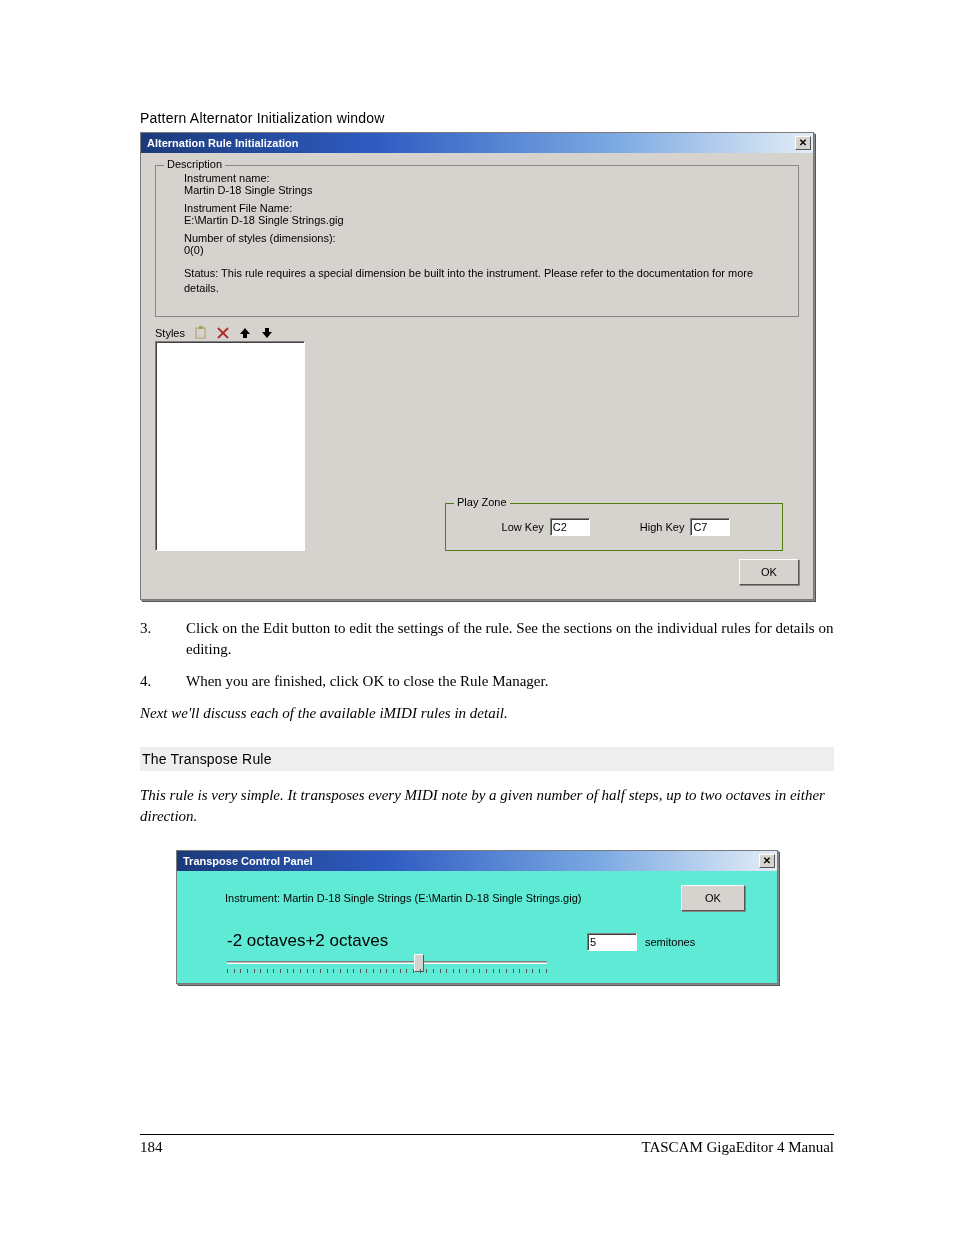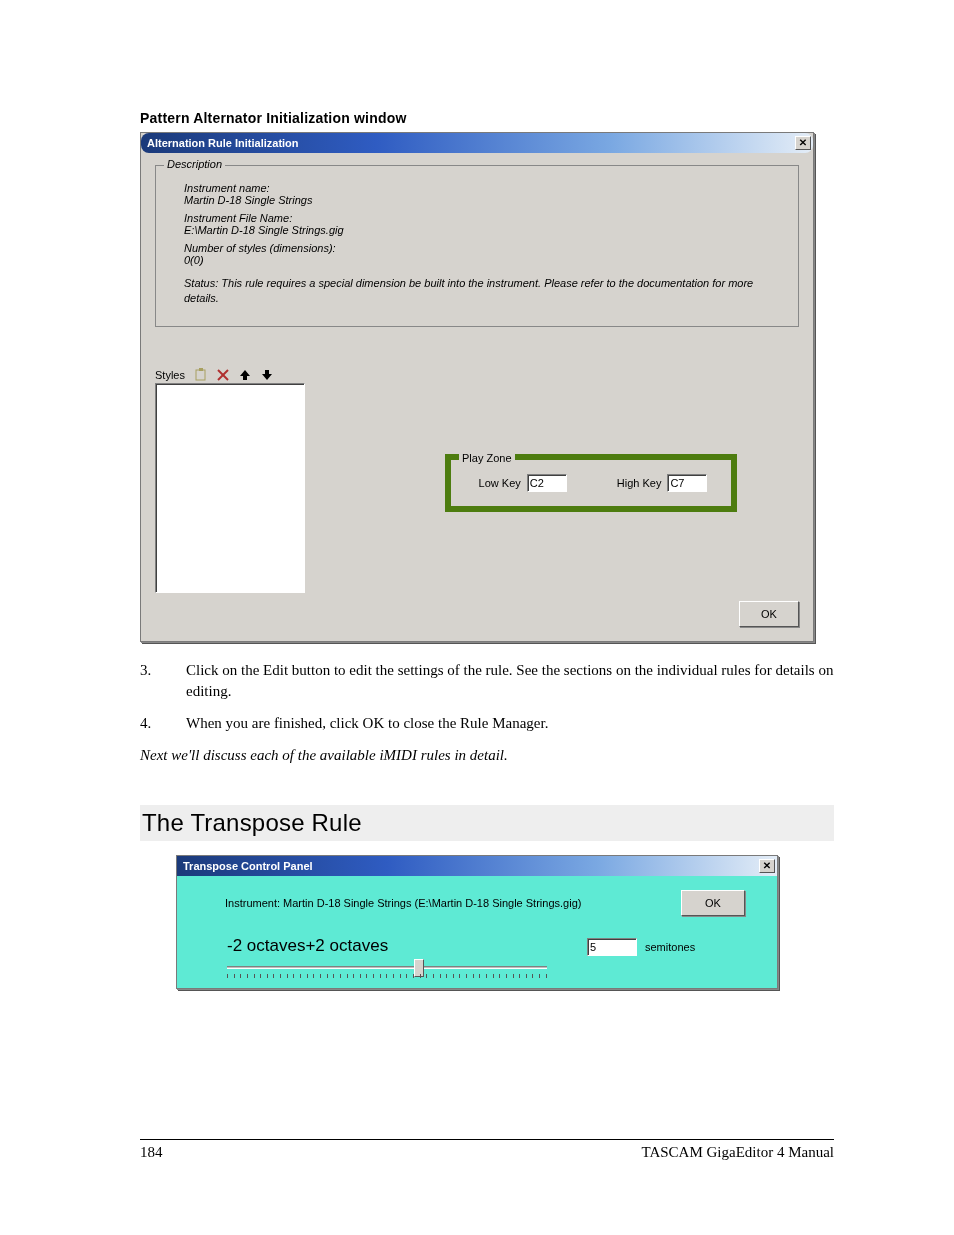--- a/index.html
+++ b/index.html
@@ -10,21 +10,21 @@
     font-family: "Times New Roman", serif;
     font-size: 15px;
     color: #000;
     width: 954px;
   }
   .page {
     padding: 110px 120px 60px 140px;
   }
   .caption {
     font-family: "Arial Narrow", Arial, sans-serif;
-    font-weight: bold;
+    font-weight: normal;
     font-size: 14px;
     margin-bottom: 6px;
     letter-spacing: .2px;
   }
   
   .win1 {
     width: 674px;
     border: 1px solid #7a7a7a;
     background: #d6d3ce;
     box-shadow: 1px 1px 0 #888, 2px 2px 0 #555;
@@ -33,58 +33,56 @@
     color: #000;
     margin-bottom: 18px;
   }
   .titlebar1 {
     height: 20px;
     background: linear-gradient(90deg, #1b3a7a 0%, #2f5cc2 35%, #7aa8e2 70%, #e4edf7 100%);
     display: flex;
     align-items: center;
     justify-content: space-between;
     padding: 0 2px 0 6px;
-    border-radius: 8px;
   }
   .titlebar1 .title {
     color: #fff;
     font-weight: bold;
     font-size: 11px;
   }
   .closebtn {
     width: 16px; height: 14px;
     background: #d6d3ce;
     border: 1px solid #fff;
     border-right-color: #555; border-bottom-color: #555;
     display: flex; align-items: center; justify-content: center;
     font-size: 10px; font-weight: bold; line-height: 1;
     cursor: default;
   }
   .win1-body { padding: 8px 14px 14px 14px; }
   .groupbox {
     border: 1px solid #888;
     position: relative;
-    padding: 10px 14px 14px 14px;
+    padding: 0 14px 14px 14px;
     margin-top: 4px;
-    font-style: italic;
   }
   .groupbox .legend {
     position: absolute;
     top: -8px; left: 8px;
     background: #d6d3ce;
     padding: 0 3px;
     font-size: 11px;
   }
   .desc-row { display: flex; margin: 6px 0 6px 14px; flex-direction: column; }
   .desc-row .lbl { width: 140px; }
   .desc-status { margin: 10px 0 6px 14px; line-height: 1.35; }
   .midrow {
     display: flex;
-    align-items: center;
-    margin-top: 40px;
+    align-items: flex-end;
+    margin-top: 8px;
   }
   .styles-col {
     display: flex;
     flex-direction: column;
   }
   .styles-header {
     display: flex;
     align-items: center;
     gap: 6px;
     margin-bottom: 0;
@@ -99,24 +97,24 @@
   .styles-list {
     width: 150px; height: 210px;
     background: #fff;
     border: 1px solid #fff;
     border-top-color: #808080; border-left-color: #808080;
     box-shadow: inset 1px 1px 0 #404040;
     margin-top: 0;
   }
   .playzone-wrap { margin-left: 140px; }
   .playzone {
-    border: 6px solid #4d7c0f;
+    border: 1px solid #4d7c0f;
     position: relative;
     padding: 14px 14px 14px 18px;
-    width: 292px;
+    width: 338px;
     margin-top: 6px;
   }
   .playzone .legend {
     position: absolute; top: -8px; left: 8px;
     background: #d6d3ce; padding: 0 3px;
   }
   .playzone-row { display: flex; align-items: center; gap: 8px; justify-content: center; }
   .kv { display:flex; align-items:center; gap:6px; }
   .txtin {
     width: 40px; height: 18px;
@@ -138,24 +136,24 @@
   }
   .okrow1 {
     display:flex; justify-content:flex-end; margin-top: 8px;
   }
   
   .ol-item { display:flex; margin: 6px 0 10px 0; line-height:1.45; }
   .ol-num { width: 46px; flex-shrink:0; }
   .para { margin: 10px 0 22px 0; line-height:1.45;font-style:italic; }
   .section-head {
     font-family: "Arial Narrow", Arial, sans-serif;
-    font-size: 24px;
+    font-size: 14px;
     background: #eee;
     padding: 4px 2px;
-    margin: 38px 0 14px 0;
+    margin: 22px 0 14px 0;
     letter-spacing: .2px;
   }
   
   .win2 {
     width: 602px;
     margin-left: 36px;
     border: 1px solid #7a7a7a;
     background:#5eead4;
     box-shadow: 1px 1px 0 #888, 2px 2px 0 #555;
     font-family: Tahoma, Arial, sans-serif;
@@ -301,20 +299,21 @@
     <span class="ol-num">3.</span>
     <span>Click on the Edit button to edit the settings of the rule.  See the sections on the individual rules for details on editing.</span>
   </div>
   <div class="ol-item">
     <span class="ol-num">4.</span>
     <span>When you are finished, click OK to close the Rule Manager.</span>
   </div>
   <div class="para">Next we'll discuss each of the available iMIDI rules in detail.</div>
 
   <div class="section-head">The Transpose Rule</div>
+  <div class="para">This rule is very simple.  It transposes every MIDI note by a given number of half steps, up to two octaves in either direction.</div>
 
   <div class="win2">
     <div class="titlebar2">
       <span class="title">Transpose Control Panel</span>
       <span class="closebtn">✕</span>
     </div>
     <div class="win2-body">
       <div class="win2-row1">
         <span>Instrument: Martin D-18 Single Strings (E:\Martin D-18 Single Strings.gig)</span>
         <div class="okbtn" style="width:64px">OK</div>

